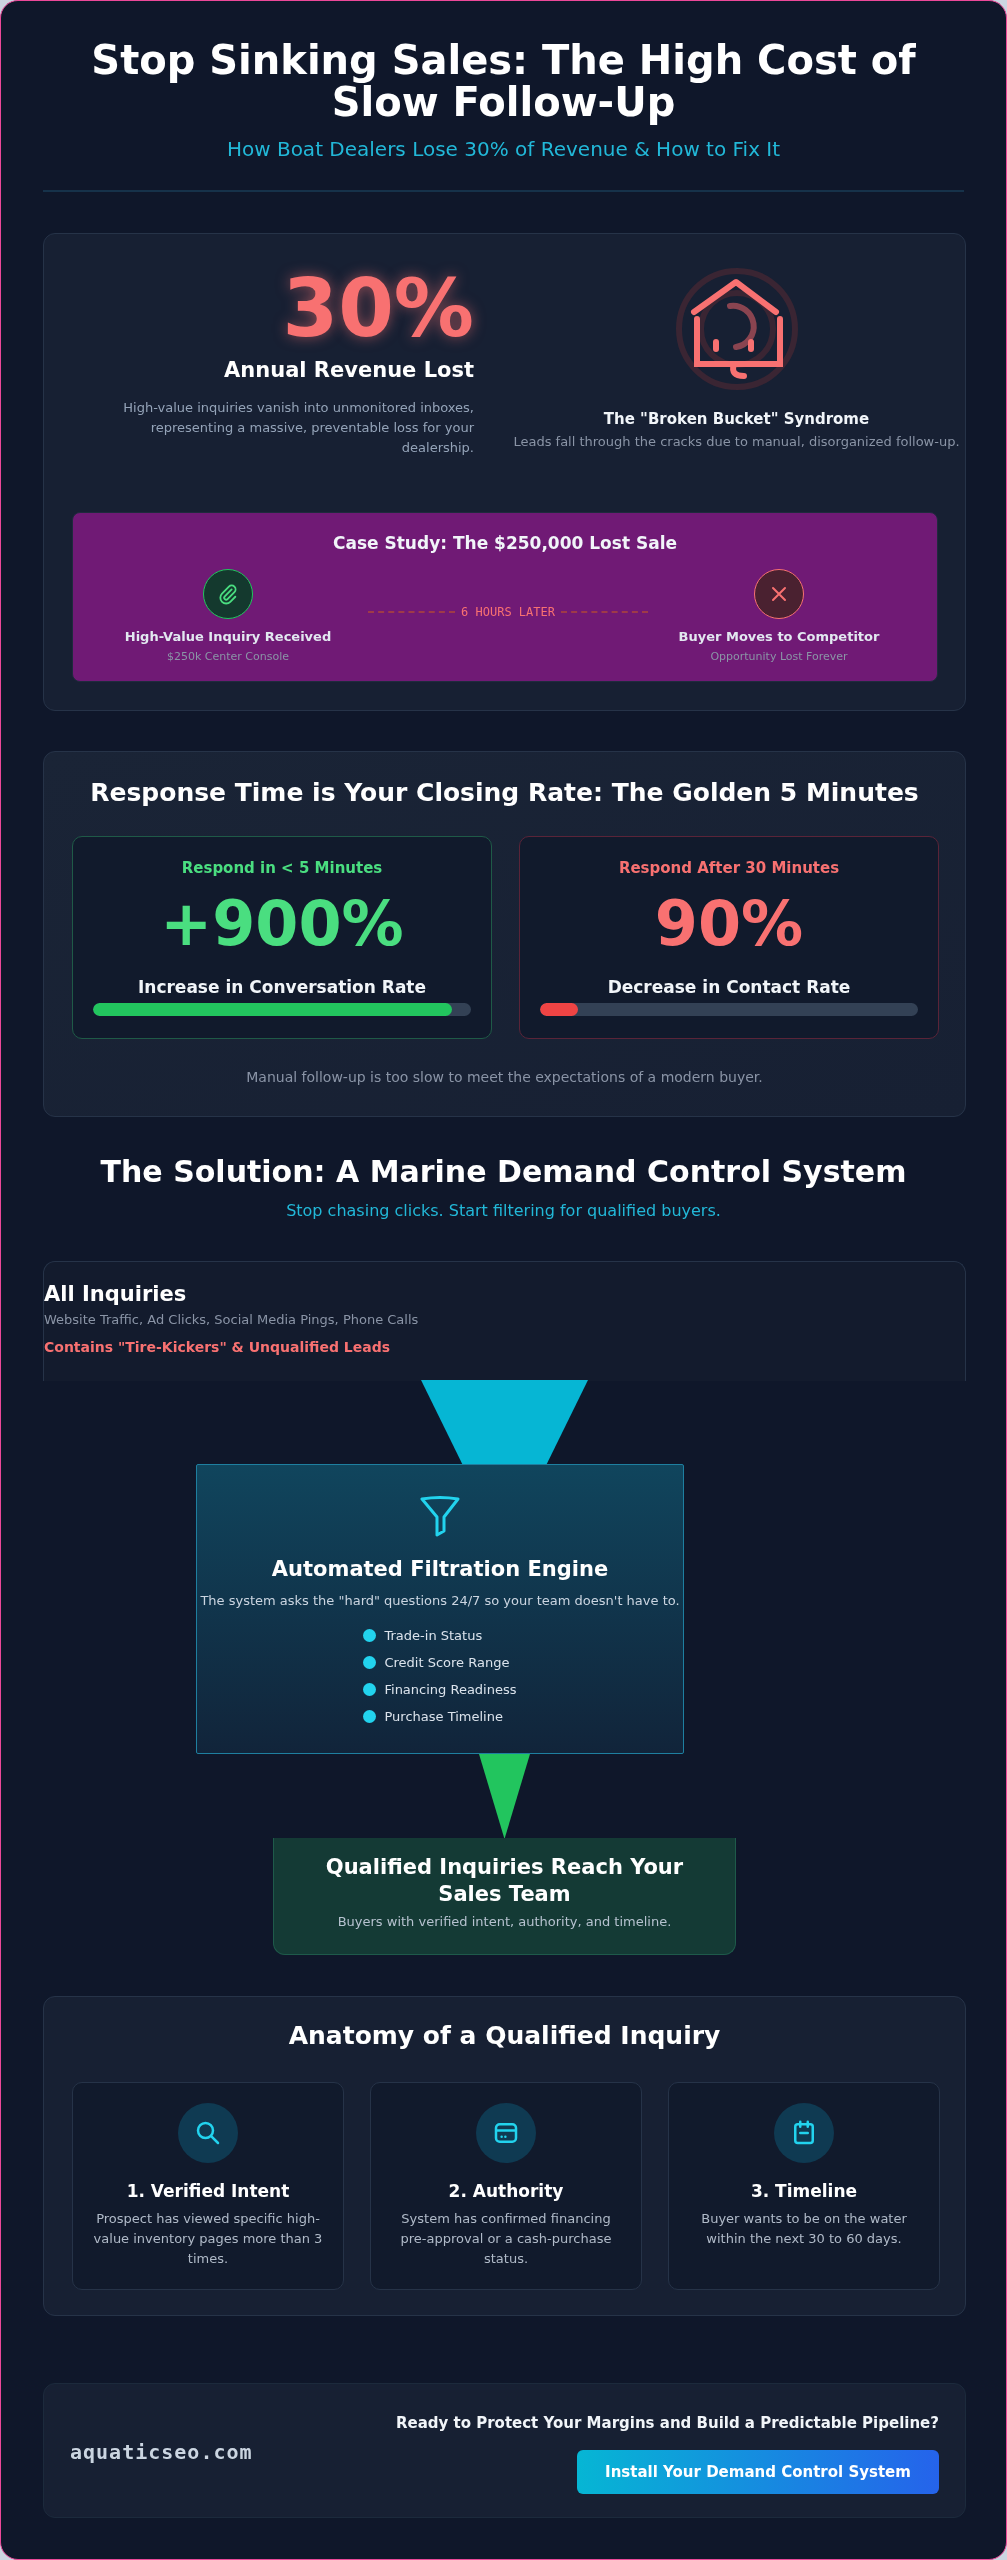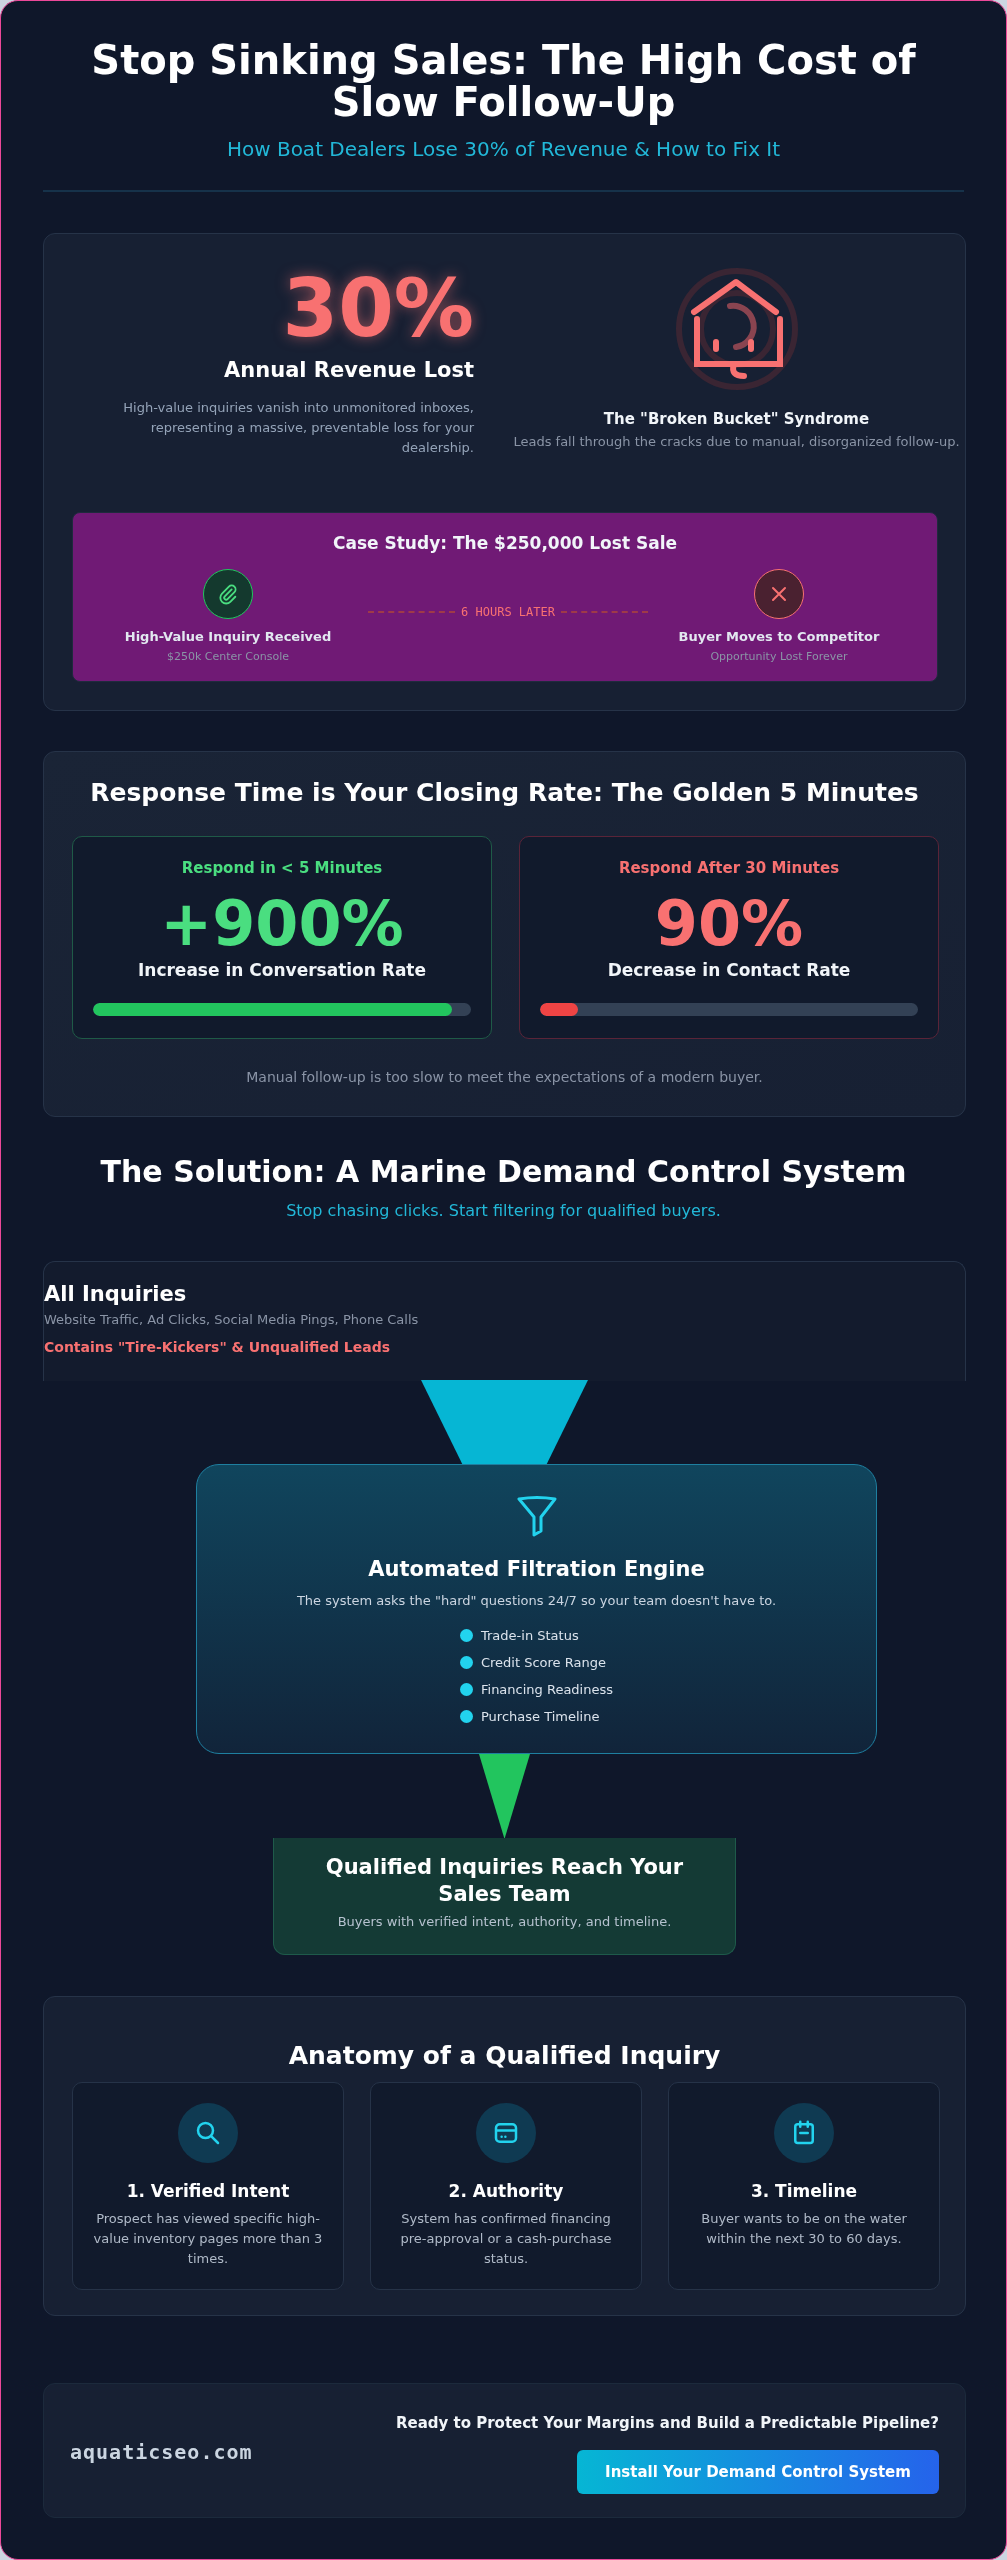--- a/index.html
+++ b/index.html
@@ -40,49 +40,49 @@
   .timeline .txt { font-family: "DejaVu Sans Mono", monospace; font-size: 12px; color: #f87171; }
 
   
   .s2 { top: 750px; height: 366px; background: linear-gradient(160deg, #1a2436, #172033); }
   .s2 h2 { text-align: center; font-size: 25px; font-weight: bold; color: #fff; margin-top: 26px; }
   .rbox { position: absolute; top: 84px; width: 420px; height: 203px; background: #111a2c; border-radius: 10px; text-align: center; }
   .rbox.g { left: 28px; border: 1px solid #1f5a47; }
   .rbox.r { left: 475px; border: 1px solid #5a2438; }
   .rbox .h { font-size: 15px; font-weight: bold; margin-top: 22px; }
   .rbox .n { font-size: 62px; font-weight: bold; line-height: 70px; margin-top: 12px; }
-  .rbox .l { font-size: 17px; font-weight: bold; color: #f1f5f9; margin-top: 1px; }
+  .rbox .l { font-size: 17px; font-weight: bold; color: #f1f5f9; margin-top: 18px; }
   .bar { position: absolute; left: 20px; right: 20px; top: 166px; height: 13px; border-radius: 7px; background: #334155; overflow: hidden; }
   .bar .fill { height: 100%; border-radius: 7px; }
   .s2 .foot { position: absolute; left: 0; right: 0; top: 317px; text-align: center; font-size: 14px; color: #8a94a6; }
 
   
   .sol { position: absolute; left: 0; right: 0; top: 1153px; text-align: center; }
   .sol h2 { font-size: 30px; font-weight: bold; color: #fff; }
   .sol .sub { font-size: 16px; color: #22b8d8; margin-top: 12px; }
   .allinq { position: absolute; left: 42px; top: 1260px; width: 923px; height: 120px; background: #131b2d; border: 1px solid #263348; border-bottom: none; border-radius: 12px 12px 0 0; text-align: left; }
   .allinq .t { font-size: 21px; font-weight: bold; color: #fff; margin-top: 20px; }
   .allinq .d { font-size: 13px; color: #8a94a6; margin-top: 6px; }
   .allinq .w { font-size: 14px; font-weight: bold; color: #f87171; margin-top: 12px; }
   .funnel1 { position: absolute; left: 420px; top: 1379px; width: 167px; height: 85px; background: #06b6d4; clip-path: polygon(0 0, 100% 0, 75% 100%, 25% 100%); }
-  .engine { position: absolute; left: 195px; top: 1463px; width: 681px; height: 290px; border: 1.5px solid #1e7fa0; border-radius: 23px; background: linear-gradient(180deg, #10455d 0%, #11243a 100%); text-align: center; }
+  .engine { position: absolute; left: 195px; top: 1463px; width: 488px; height: 290px; border: 1.5px solid #1e7fa0; border-radius: 2px; background: linear-gradient(180deg, #10455d 0%, #11243a 100%); text-align: center; }
   .engine .ic { margin: 26px auto 0; width: 48px; height: 48px; }
   .engine .t { font-size: 21px; font-weight: bold; color: #fff; margin-top: 18px; }
   .engine .d { font-size: 13px; color: #cbd5e1; margin-top: 12px; }
   .engine ul { list-style: none; display: inline-block; text-align: left; margin-top: 14px; }
   .engine li { font-size: 13px; color: #dbe3ec; height: 27px; display: flex; align-items: center; }
   .engine li .dot { width: 13px; height: 13px; border-radius: 50%; background: #22d3ee; margin-right: 8px; }
   .funnel2 { position: absolute; left: 478px; top: 1753px; width: 51px; height: 85px; background: #22c55e; clip-path: polygon(0 0, 100% 0, 50% 100%); }
   .qual { position: absolute; left: 272px; top: 1837px; width: 463px; height: 117px; background: #143a35; border: 1px solid #1e5a4a; border-top: none; border-radius: 0 0 12px 12px; text-align: center; }
   .qual .t { font-size: 21px; font-weight: bold; color: #fff; line-height: 27px; margin-top: 16px; padding: 0 20px; }
   .qual .d { font-size: 13px; color: #b6c2cf; margin-top: 6px; }
 
   
   .s4 { top: 1995px; height: 320px; }
-  .s4 h2 { text-align: center; font-size: 25px; font-weight: bold; color: #fff; margin-top: 44px; }
+  .s4 h2 { text-align: center; font-size: 25px; font-weight: bold; color: #fff; margin-top: 24px; }
   .acard { position: absolute; top: 85px; width: 272px; height: 208px; background: #111a2c; border: 1px solid #263348; border-radius: 10px; text-align: center; }
   .acard .ic { width: 60px; height: 60px; border-radius: 50%; background: #0f3a52; margin: 20px auto 0; display: flex; align-items: center; justify-content: center; }
   .acard .t { font-size: 17px; font-weight: bold; color: #fff; margin-top: 18px; }
   .acard .d { font-size: 13px; color: #b0bac8; line-height: 20px; margin-top: 8px; padding: 0 18px; }
 
   
   .cta { top: 2382px; height: 135px; background: #172033; border-color: #1c2a3c; }
   .brand { position: absolute; left: 26px; top: 56px; font-family: "DejaVu Sans Mono", monospace; font-size: 20px; font-weight: bold; color: #cbd5e1; letter-spacing: 1px; }
   .cta .q { position: absolute; right: 26px; top: 30px; font-size: 15px; font-weight: bold; color: #f1f5f9; }
   .cta .btn { position: absolute; right: 26px; top: 66px; width: 362px; height: 44px; border-radius: 6px; border: none; background: linear-gradient(90deg, #06b6d4, #2563eb); color: #fff; font-family: "DejaVu Sans", sans-serif; font-size: 15px; font-weight: bold; cursor: pointer; }

